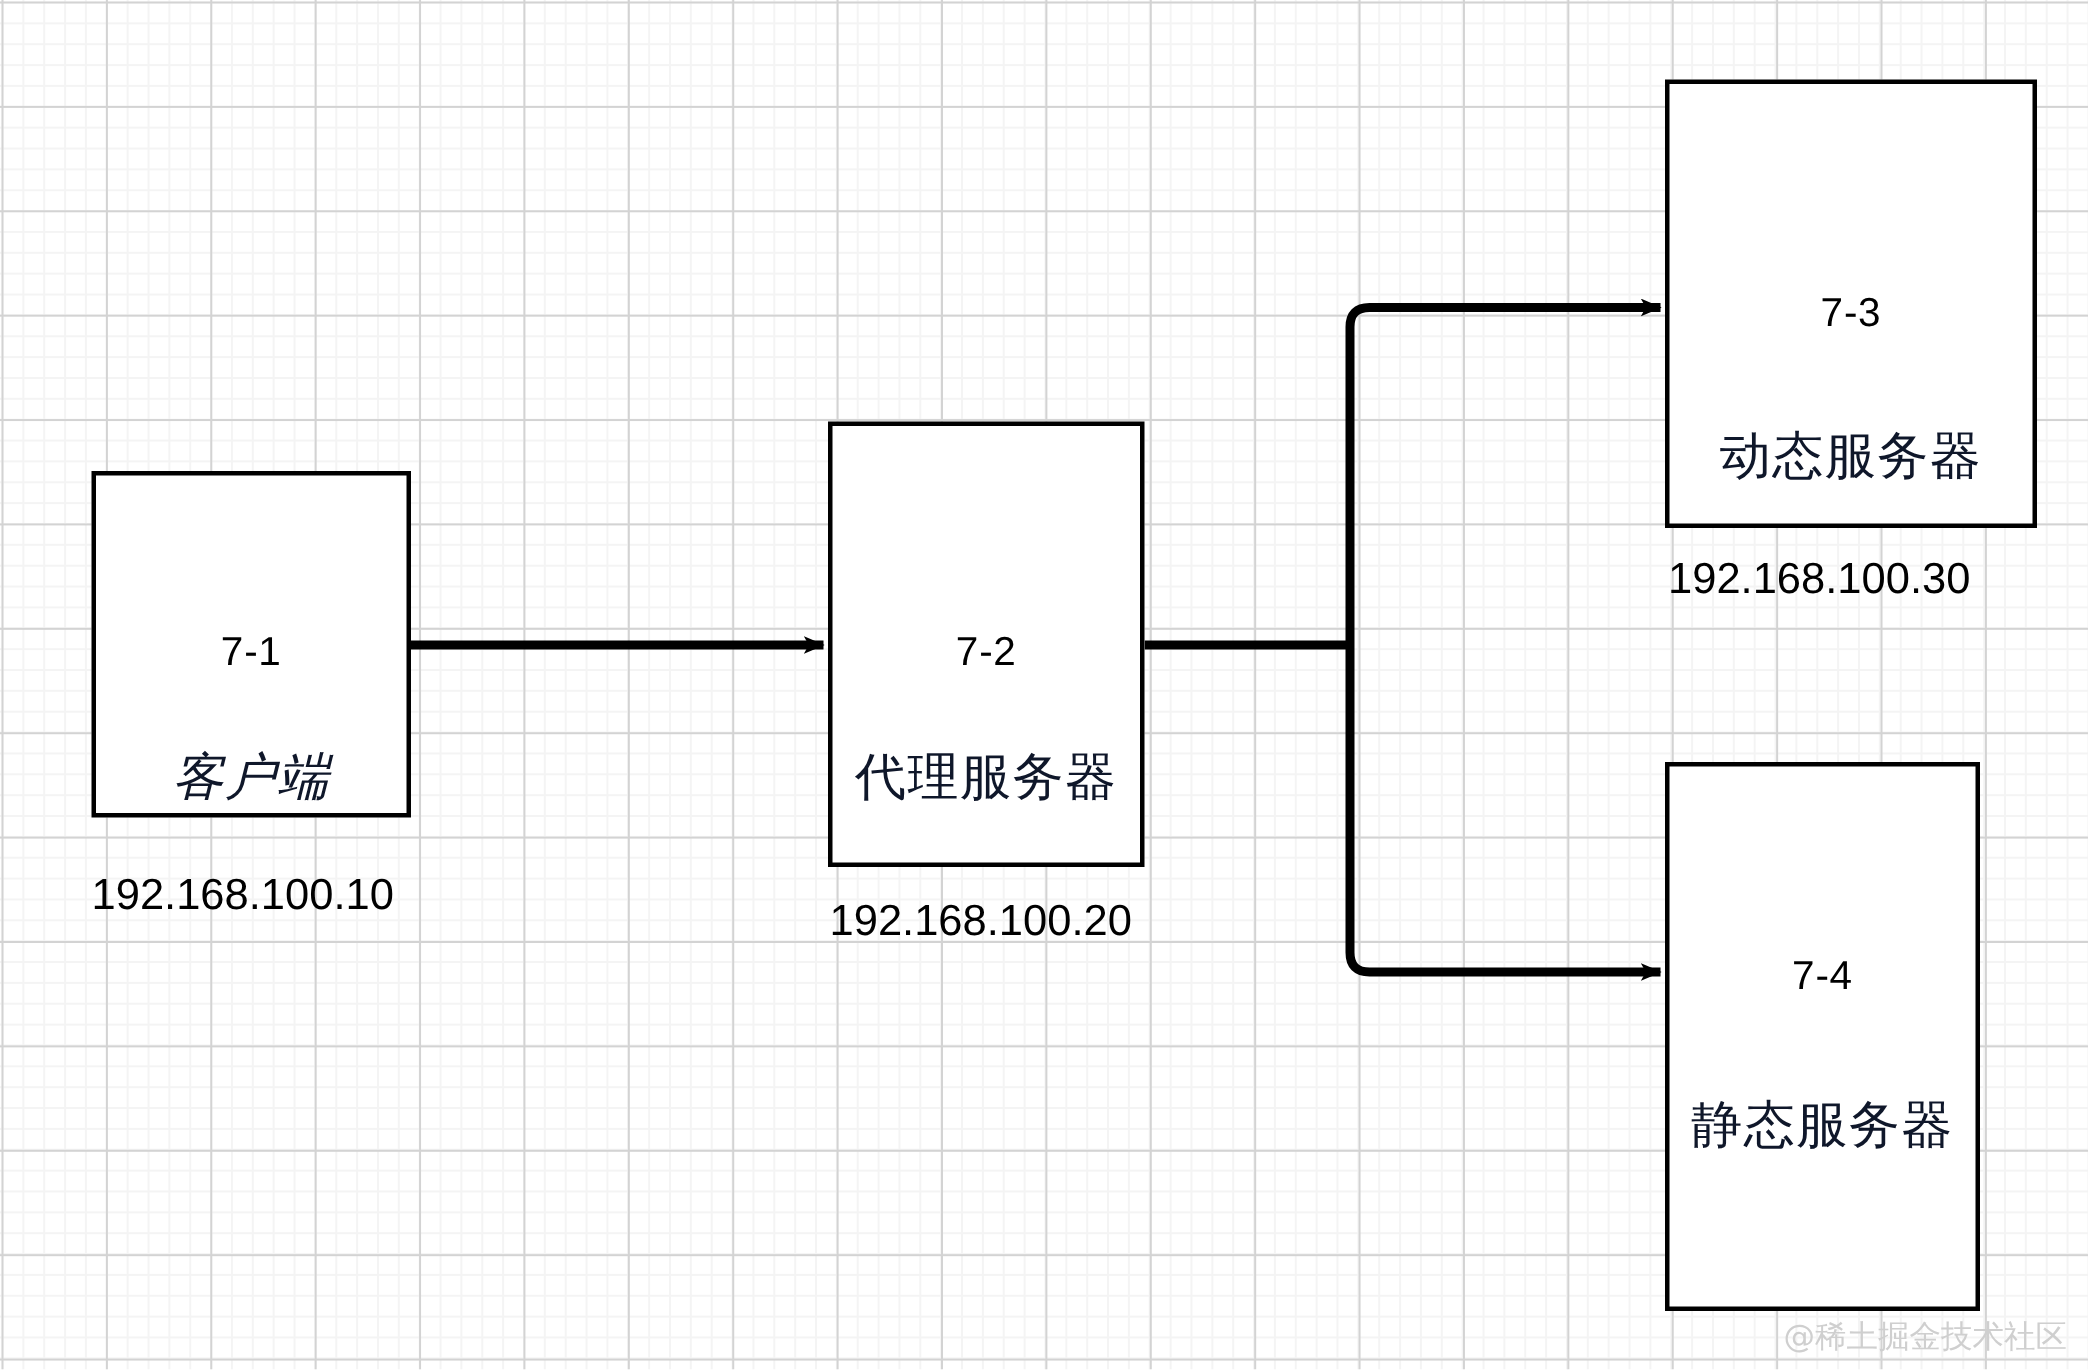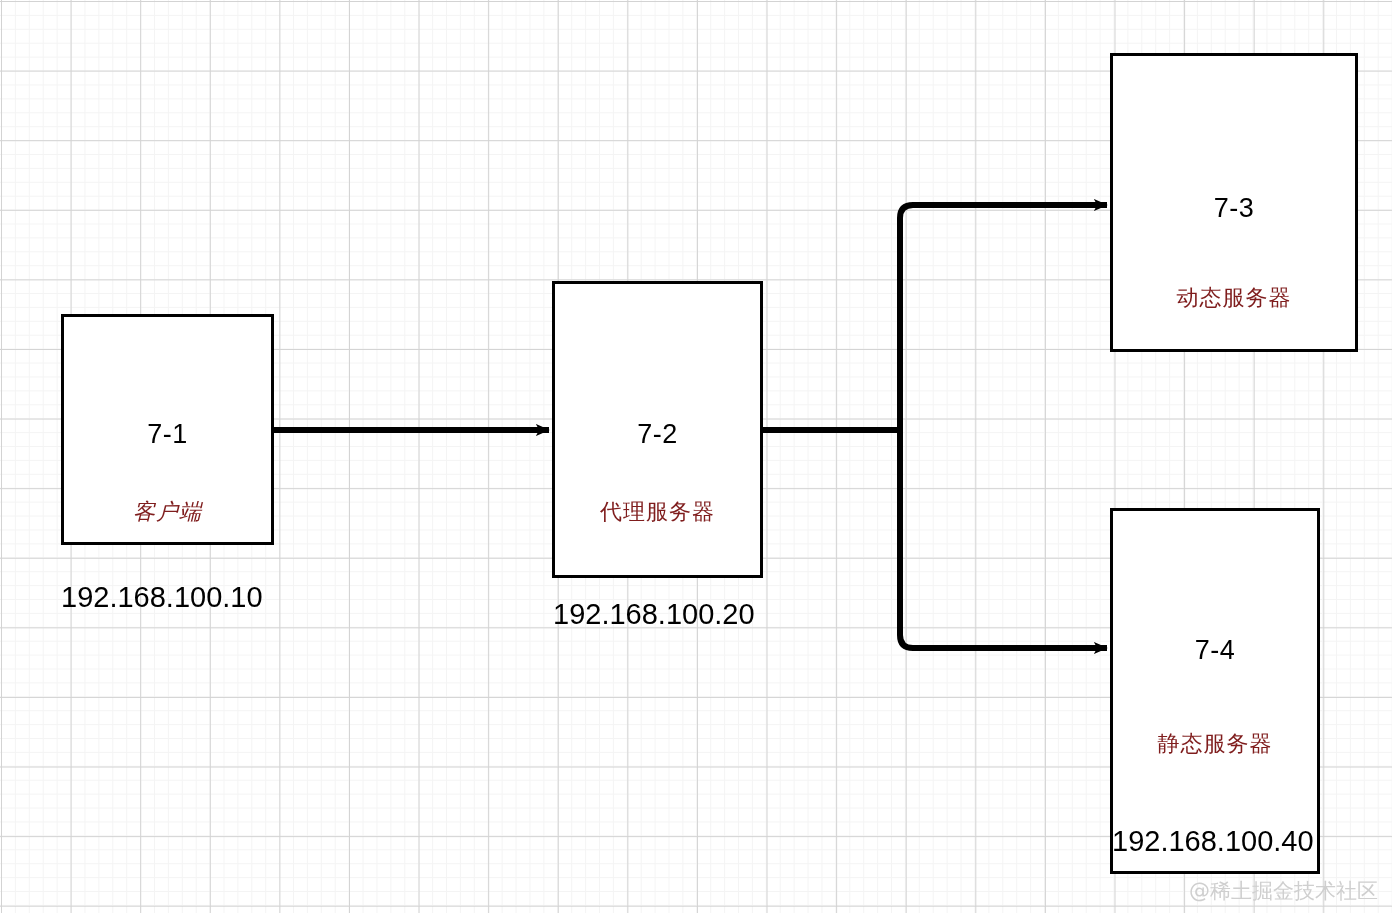--- a/index.html
+++ b/index.html
@@ -37,22 +37,22 @@
     align-items: center;
     justify-content: center;
   }
   .node .node-id {
     font-size: 27px;
     color: #000000;
     line-height: 1;
     letter-spacing: 0.5px;
   }
   .node .node-label {
-    font-size: 22px;
-    color: #7f1d1d;
+    font-size: 34px;
+    color: #0f172a;
     line-height: 1;
     letter-spacing: 1px;
   }
 
   
   .node-id   { position: absolute; }
   .node-label{ position: absolute; }
 
   .ip-label {
     position: absolute;
@@ -119,22 +119,22 @@
   <div class="node" style="left:552px; top:281px; width:211px; height:297px;">
     <span class="node-id" style="top:137px;">7-2</span>
     <span class="node-label" style="top:217px;">代理服务器</span>
   </div>
   <div class="ip-label" style="left:553px; top:600px;">192.168.100.20</div>
 
   <div class="node" style="left:1110px; top:53px; width:248px; height:299px;">
     <span class="node-id" style="top:139px;">7-3</span>
     <span class="node-label" style="top:231px;">动态服务器</span>
   </div>
+  <div class="ip-label" style="left:1112px; top:372px;">192.168.100.30</div>
 
   <div class="node" style="left:1110px; top:508px; width:210px; height:366px;">
     <span class="node-id" style="top:126px;">7-4</span>
     <span class="node-label" style="top:222px;">静态服务器</span>
   </div>
-  <div class="ip-label" style="left:1112px; top:827px;">192.168.100.40</div>
 
   <div class="watermark">@稀土掘金技术社区</div>
 
 </div>
 
 </body></html>

